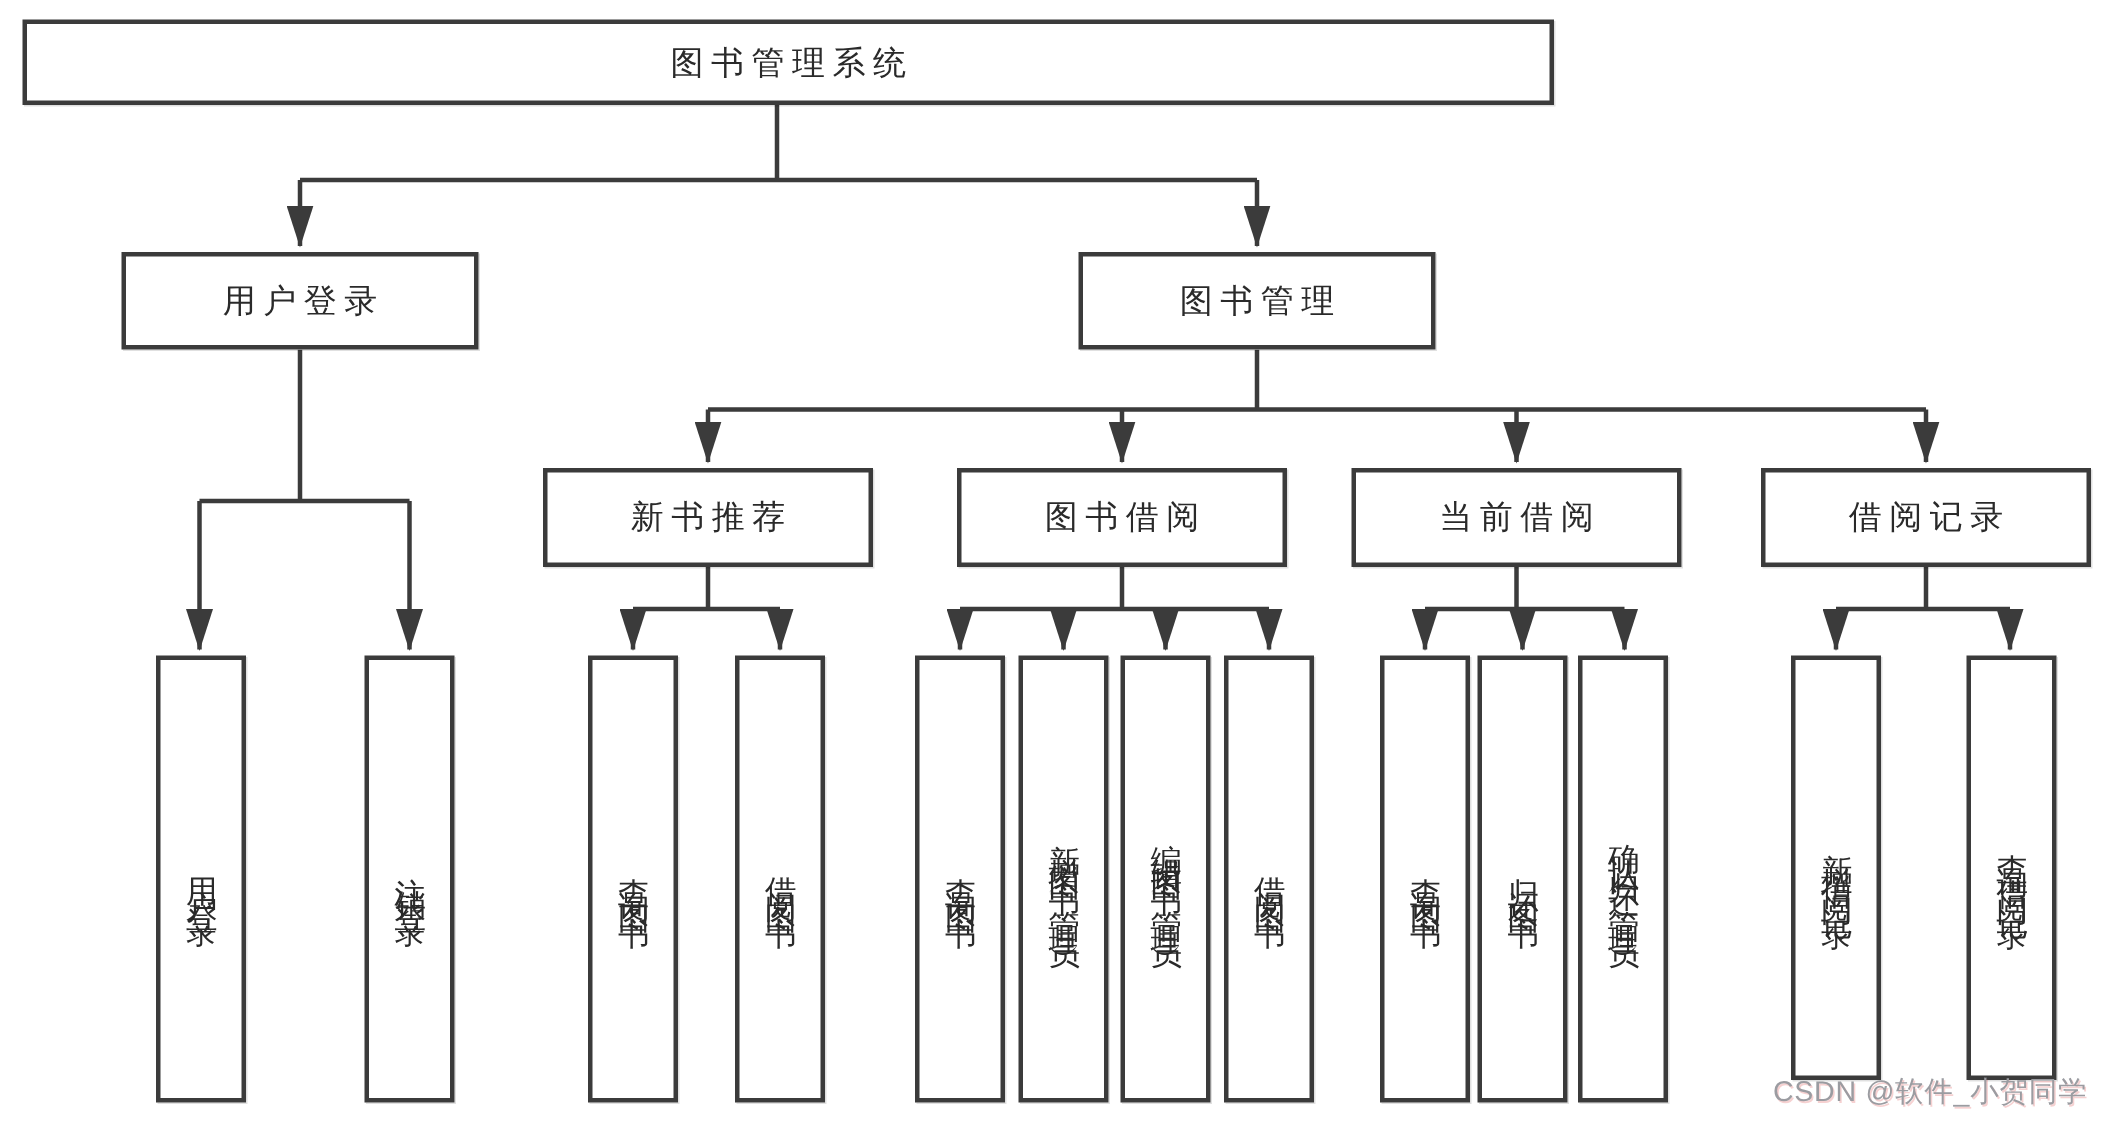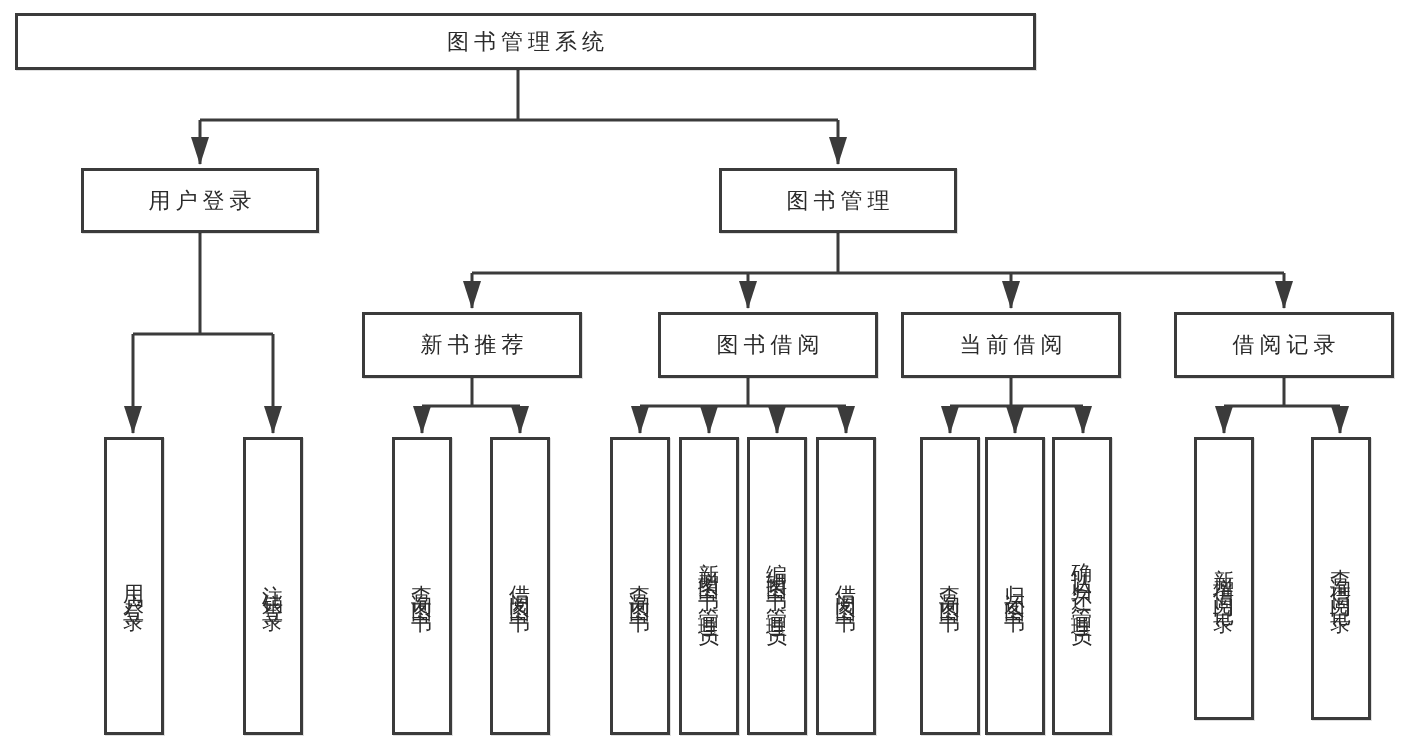--- a/index.html
+++ b/index.html
@@ -106,21 +106,21 @@
   <div class="node" style="left:81px;top:168px;width:238px;height:65px;">
     <span class="hlabel">用户登录</span>
   </div>
   <div class="node" style="left:719px;top:168px;width:238px;height:65px;">
     <span class="hlabel">图书管理</span>
   </div>
 
   <div class="node" style="left:362px;top:312px;width:220px;height:66px;align-items:center;">
     <span class="hlabel">新书推荐</span>
   </div>
-  <div class="node" style="left:638px;top:312px;width:220px;height:66px;margin-left:20px;">
+  <div class="node" style="left:638px;top:312px;width:220px;height:66px;">
     <span class="hlabel">图书借阅</span>
   </div>
   <div class="node" style="left:901px;top:312px;width:220px;height:66px;text-align:center;">
     <span class="hlabel">当前借阅</span>
   </div>
   <div class="node" style="left:1174px;top:312px;width:220px;height:66px;">
     <span class="hlabel">借阅记录</span>
   </div>
 
   <div class="node" style="left:104px;top:437px;width:60px;height:298px;">
@@ -160,14 +160,15 @@
     <span class="vlabel">确认归还（管理员）</span>
   </div>
 
   <div class="node" style="left:1194px;top:437px;width:60px;height:283px;">
     <span class="vlabel">新增借阅记录</span>
   </div>
   <div class="node" style="left:1311px;top:437px;width:60px;height:283px;">
     <span class="vlabel">查询借阅记录</span>
   </div>
 
+  <div id="watermark">CSDN @软件_小贺同学</div>
 
 </div>
 
 </body></html>

